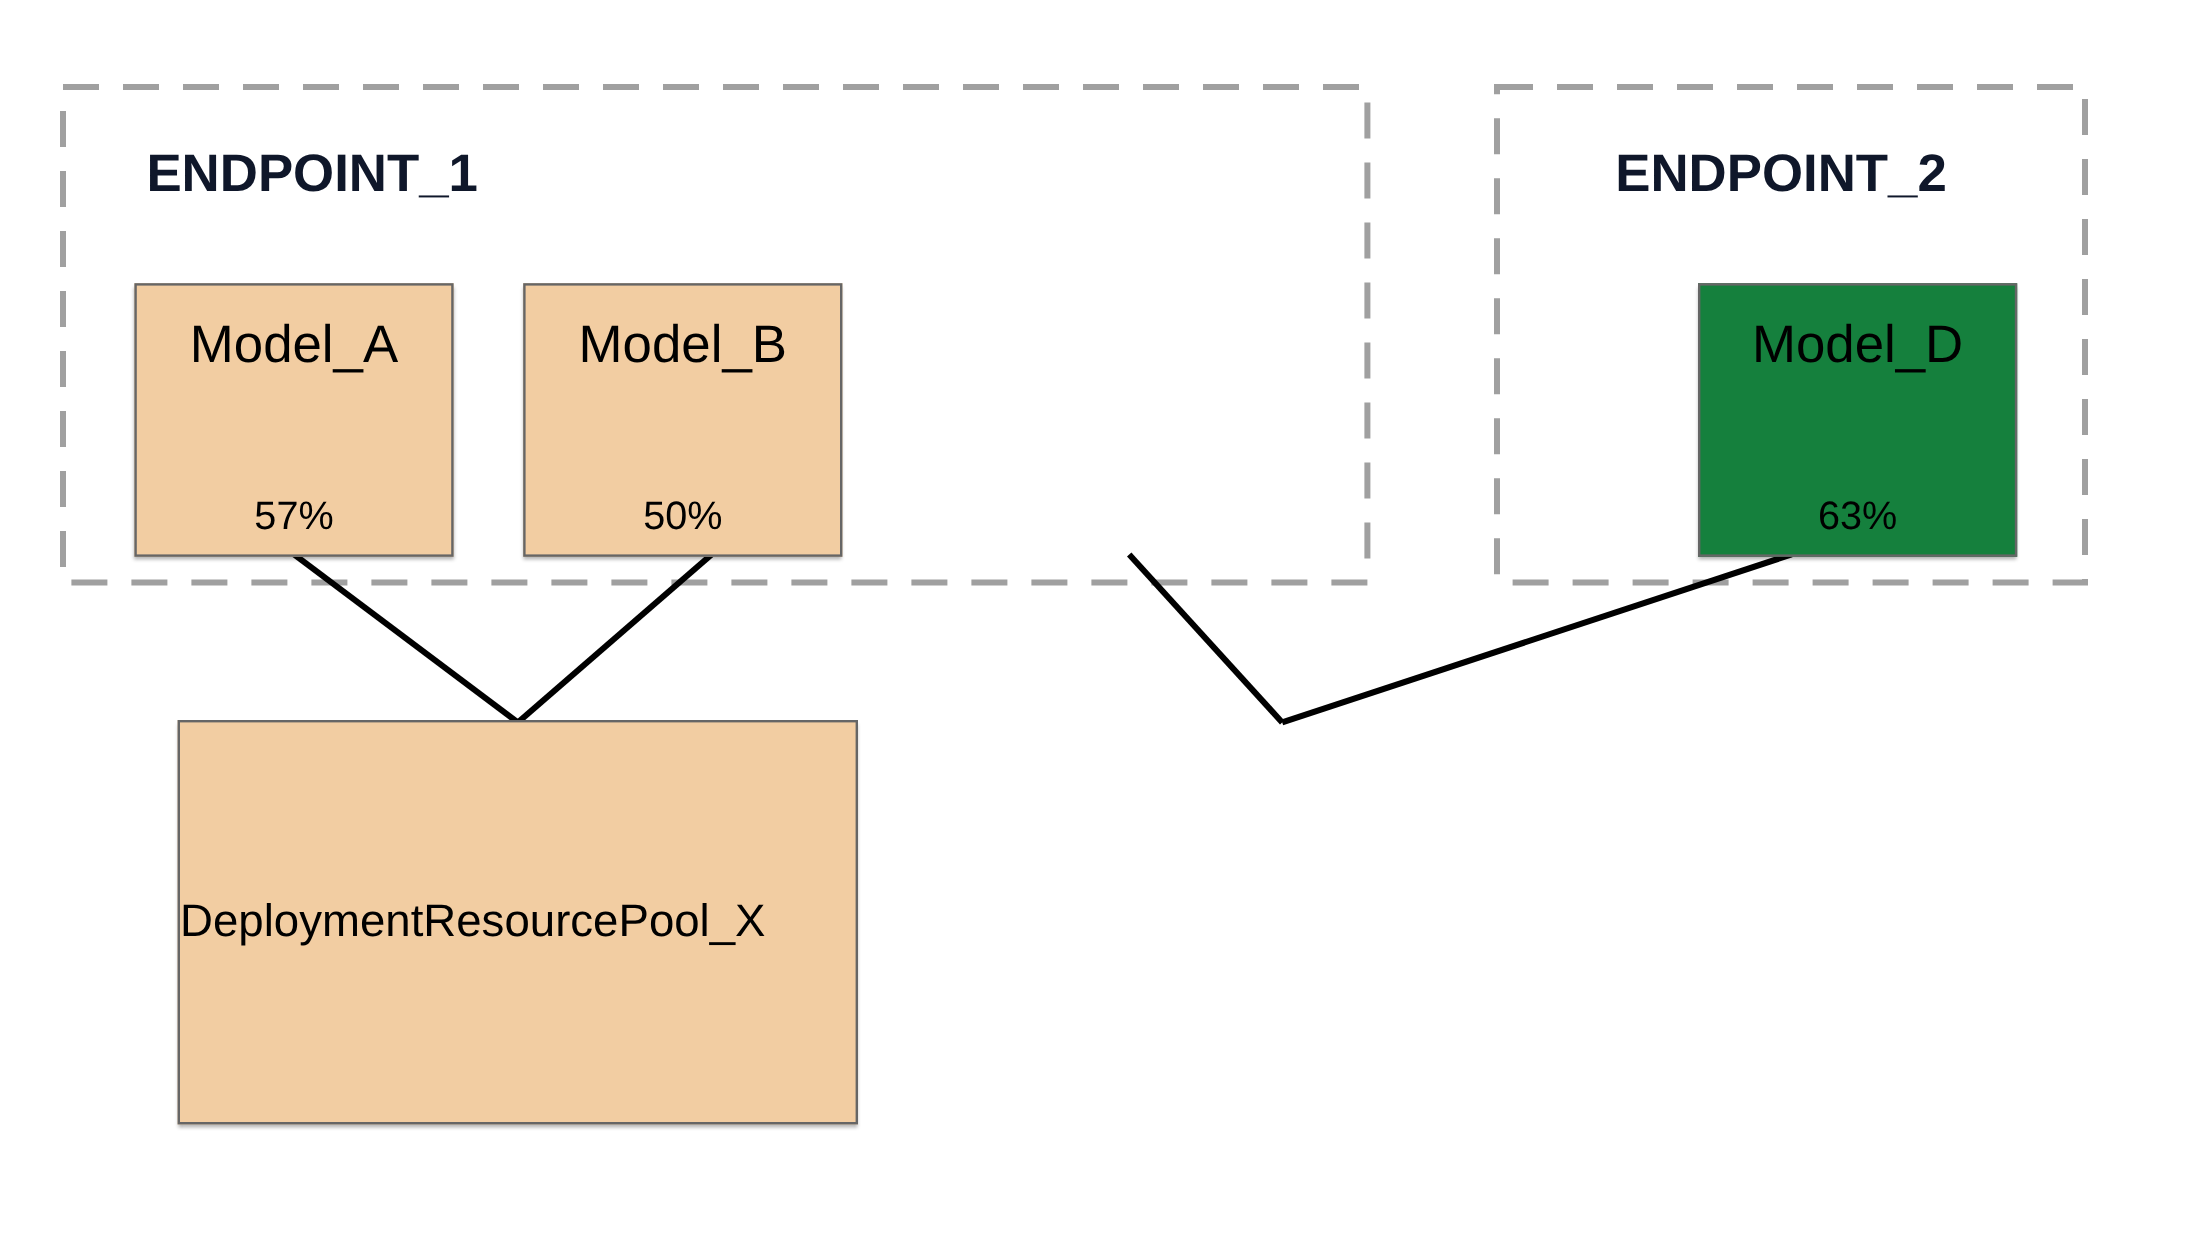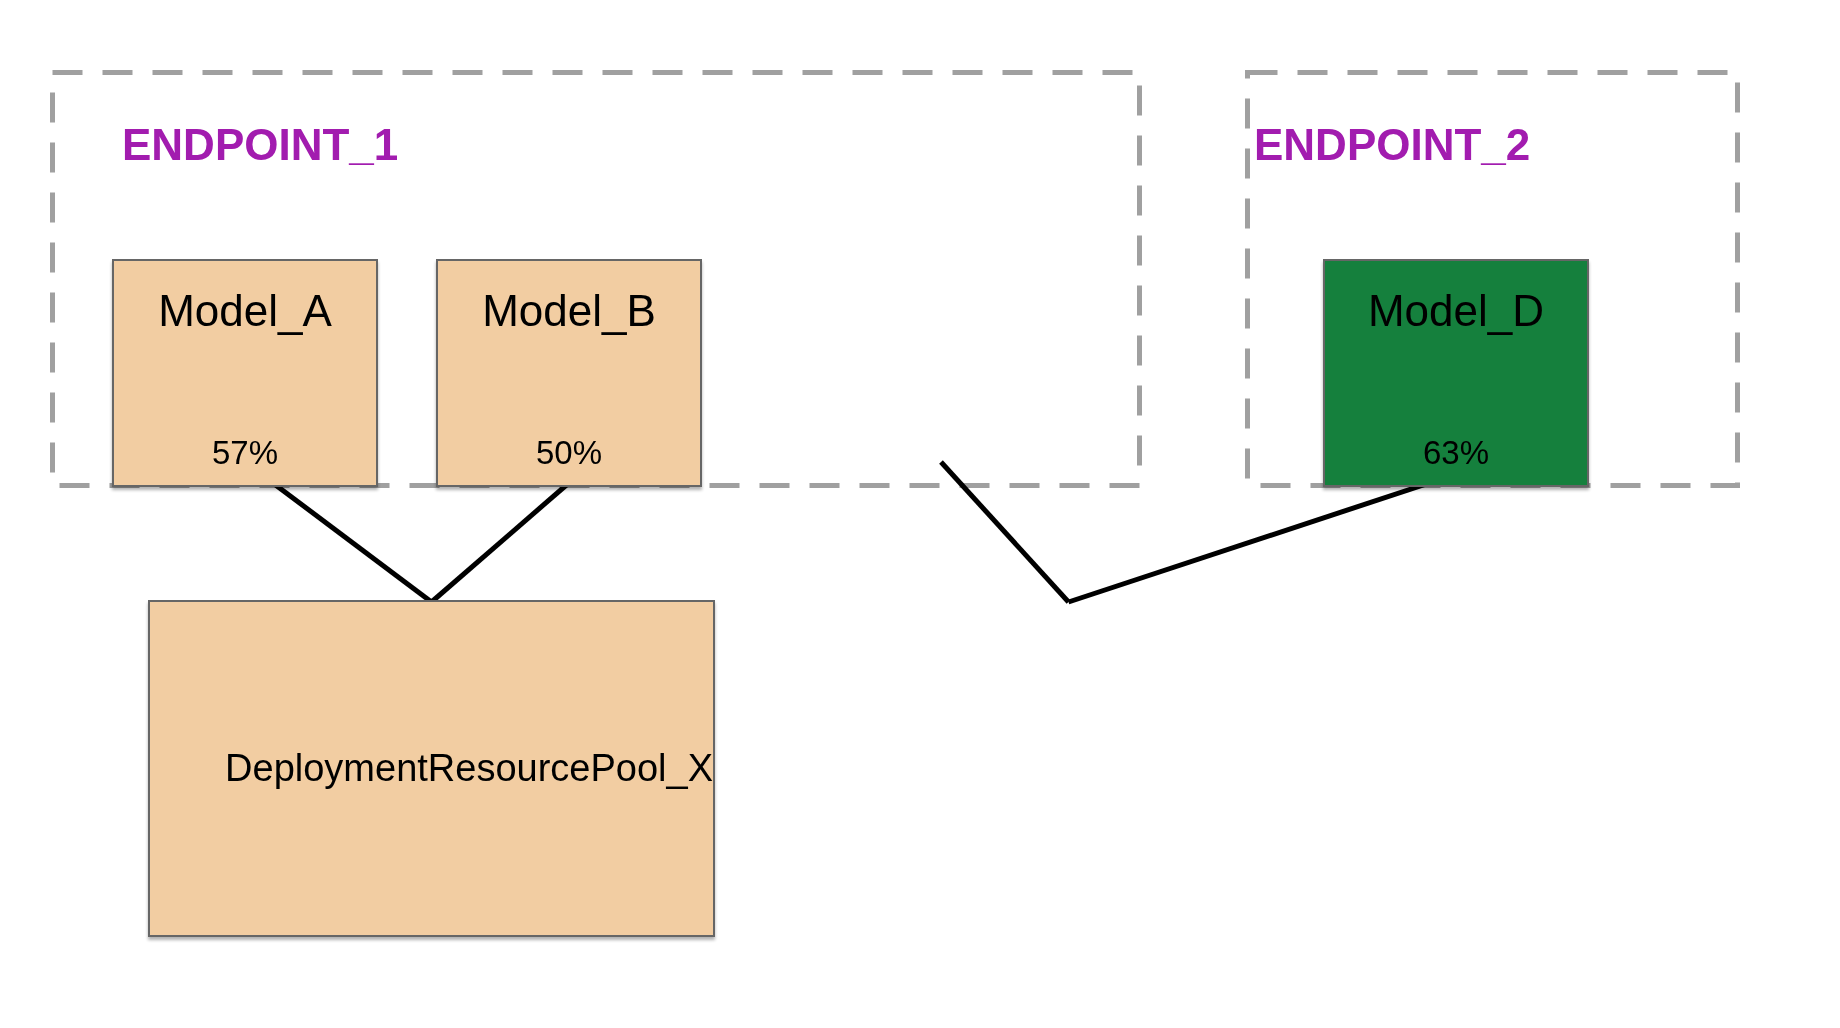--- a/index.html
+++ b/index.html
@@ -26,38 +26,37 @@
   .endpoint-group {
     position: absolute;
     top: 70px;
     height: 418px;
   }
   .endpoint-label {
     position: absolute;
     top: 50px;
     font-size: 44px;
     font-weight: bold;
-    color: #a21caf;
+    color: #0f172a;
     letter-spacing: 0px;
     white-space: nowrap;
   }
   .model-box {
     position: absolute;
     top: 166px;            
     width: 262px;          
     height: 184px;         
     border: 2px solid #666666;
     box-shadow: 0px 3px 3px rgba(0,0,0,0.30);
     display: flex;
     flex-direction: column;
     align-items: center;
     justify-content: space-between;
     padding: 26px 0 14px 0;
     box-sizing: content-box;
-    margin-top: 23px;
   }
   .model-name {
     font-size: 44px;
     color: #000000;
     line-height: 1.1;
     white-space: nowrap;
   }
   .model-traffic {
     font-size: 33px;
     color: #000000;
@@ -66,30 +65,30 @@
   }
   .pool-box {
     position: absolute;
     top: 600px;
     width: 563px;          
     height: 333px;
     border: 2px solid #666666;
     box-shadow: 0px 3px 3px rgba(0,0,0,0.30);
     display: flex;
     align-items: center;
-    justify-content: flex-end;
+    justify-content: flex-start;
   }
   .pool-label {
     font-size: 38px;
     color: #000000;
     white-space: nowrap;
   }
   
   #endpoint-1 { left: 50px;   width: 1092px; }
-  #endpoint-2 { left: 1208px; width: 495px;  }
+  #endpoint-2 { left: 1300px; width: 495px;  }
   #endpoint-1 .endpoint-label { left: 72px; }
   #endpoint-2 .endpoint-label { left: 46px; }
   #model-a { left: 62px;  }   
   #model-b { left: 386px; }   
   #model-c { left: 758px; }   
   #model-d { left: 115px; }   
   #pool-x  { left: 148px; }
   #pool-y  { left: 785px; }
 </style>
 </head>

